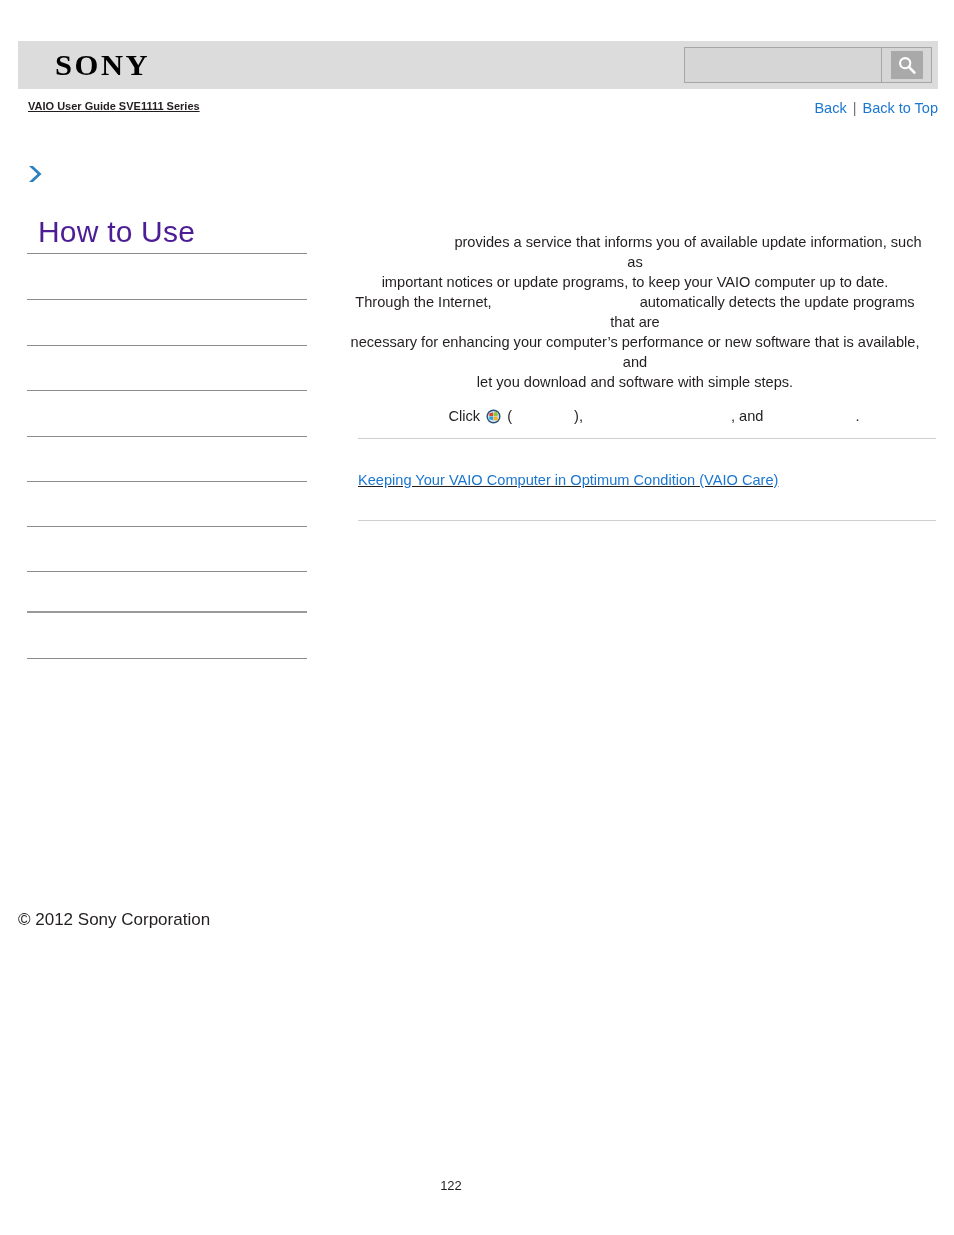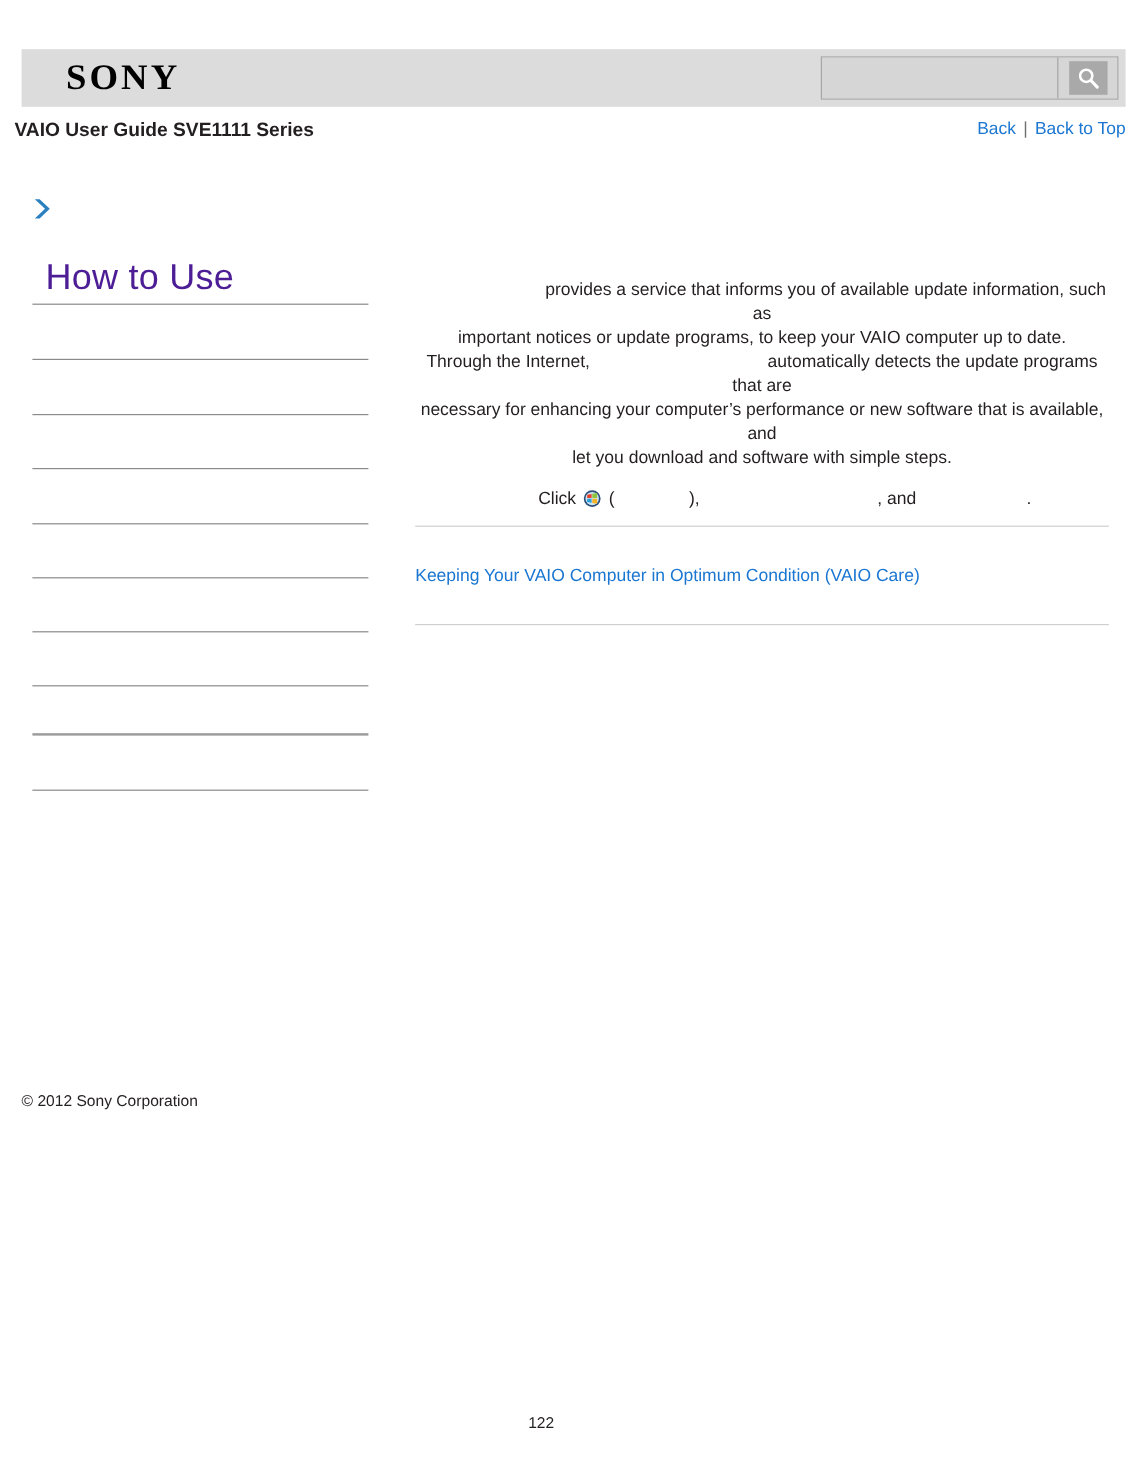--- a/index.html
+++ b/index.html
@@ -85,26 +85,27 @@
   
   #sub-header {
     position: absolute;
     left: 0;
     top: 100px;
     width: 954px;
     height: 24px;
   }
   #guide-title {
     position: absolute;
-    left: 12px;
+    left: 28px;
     top: 0;
-    font-size: 16px;
+    font-size: 11px;
     font-weight: bold;
     color: #231f20;
     white-space: nowrap;
+    text-decoration: underline;
   }
   #header-links {
     position: absolute;
     right: 16px;
     top: 0;
     font-size: 14.5px;
     white-space: nowrap;
   }
   #header-links a {
     color: #1a76d1;
@@ -156,21 +157,21 @@
     display: block;
     font-size: 13.5px;
     color: #231f20;
     padding: 6px 2px 0 2px;
     white-space: nowrap;
   }
   #copyright {
     position: absolute;
     left: 18px;
     top: 695px;
-    font-size: 13px;
+    font-size: 17px;
     color: #231f20;
     white-space: nowrap;
   }
 
   
   #content {
     position: absolute;
     left: 346px;
     top: 232px;
     width: 578px;
@@ -201,23 +202,24 @@
     margin-bottom: 8px;
   }
   #win-orb {
     display: inline-block;
     vertical-align: -3px;
     margin: 0 2px;
   }
 
   #related-block {
     position: absolute;
-    left: 346px;
+    left: 358px;
     top: 438px;
     width: 578px;
+    text-decoration: underline;
   }
   .hrule {
     border: none;
     border-top: 1px solid #cfcfcf;
     margin: 0;
     height: 0;
   }
   #related-link {
     display: block;
     font-size: 14.6px;

